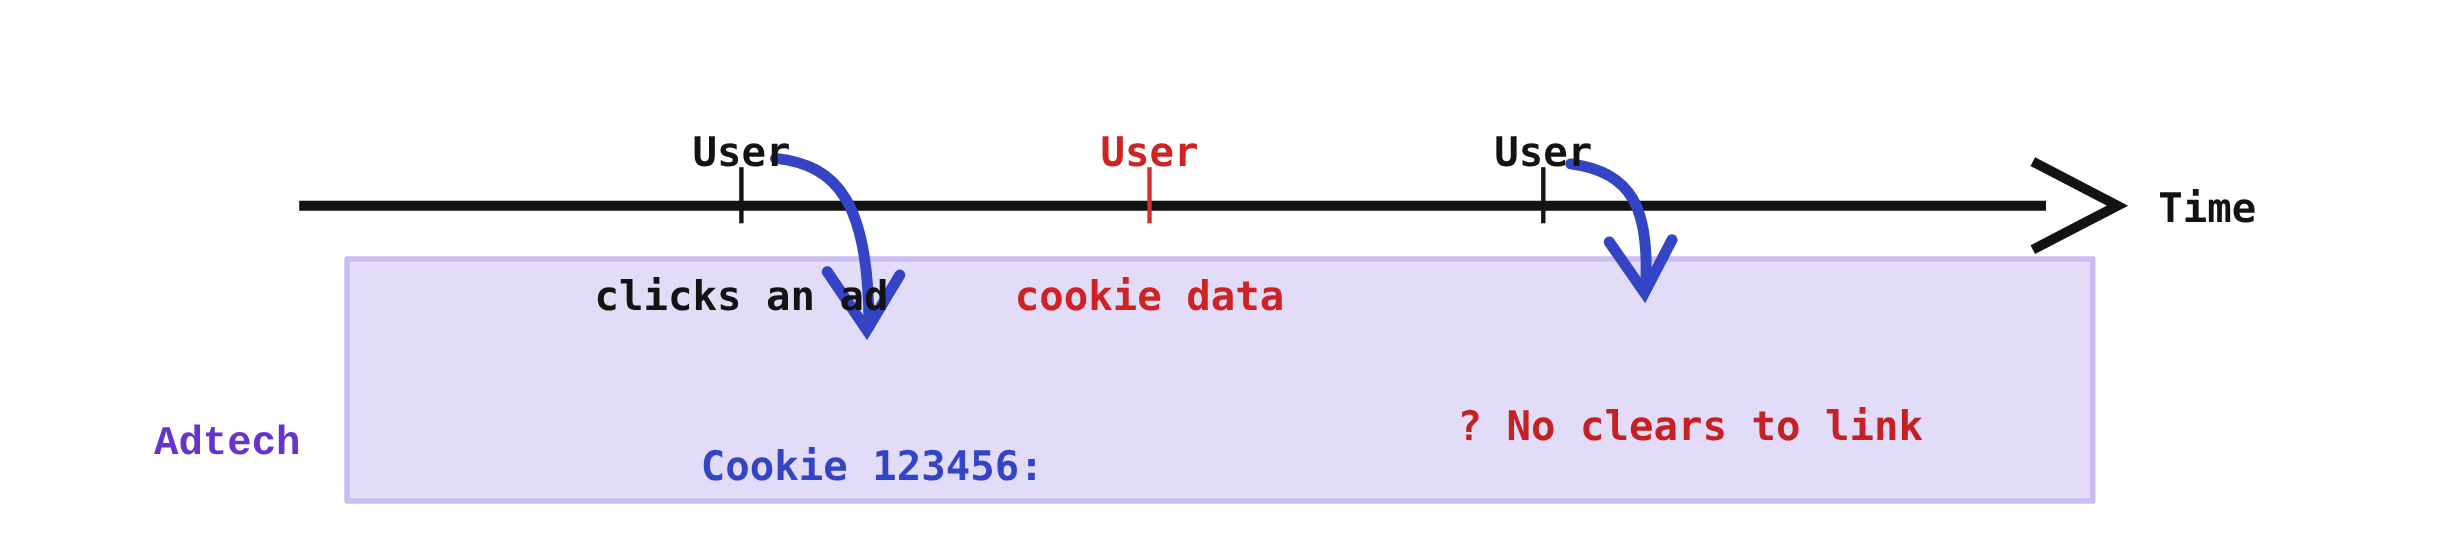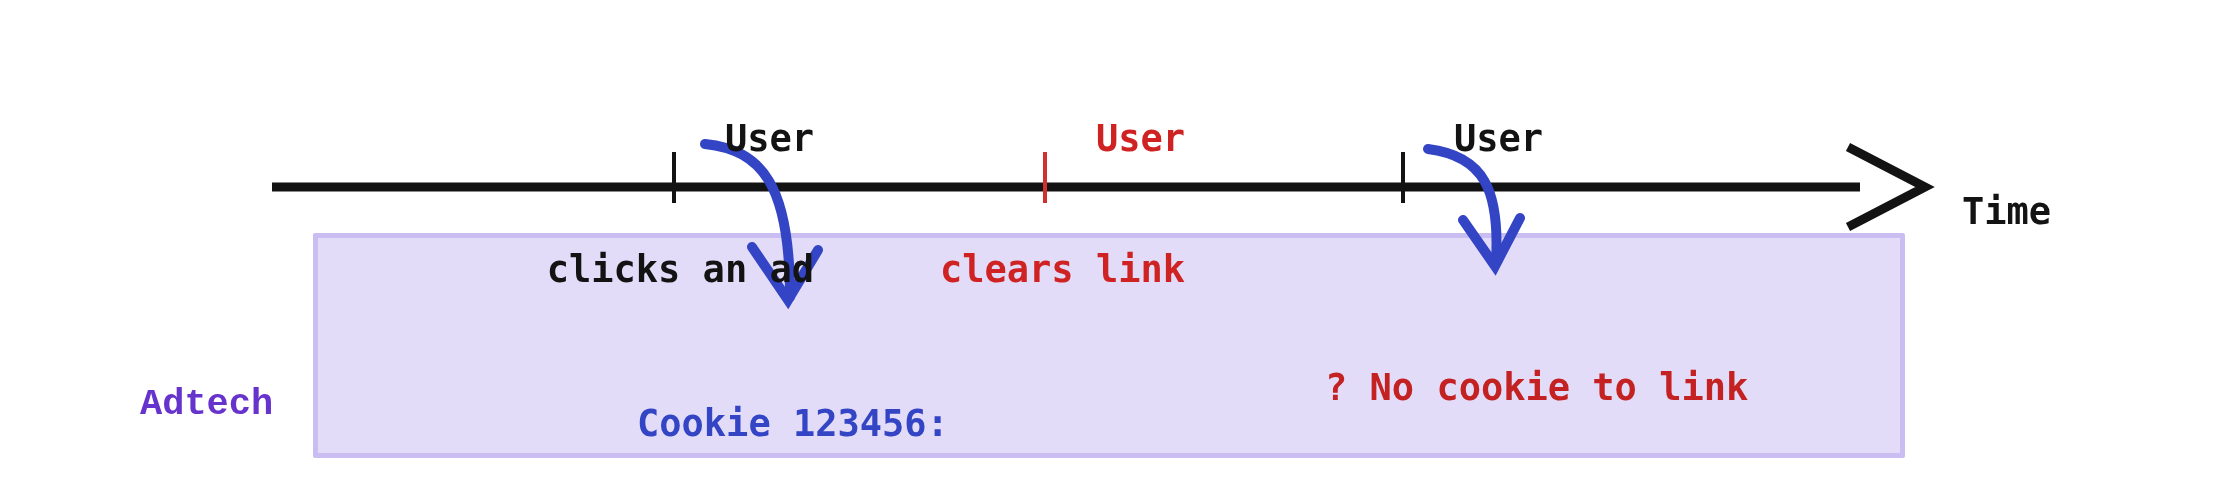--- a/index.html
+++ b/index.html
@@ -33,22 +33,22 @@
     letter-spacing: 0px;
     font-family: "DejaVu Sans Mono", "Liberation Mono", monospace;
   }
 
   
   .event-label {
     font-size: 37px;
     text-align: center;
     font-weight: 700;
   }
-  .event-label .l1 { display: block; text-align: right; }
-  .event-label .l2 { display: block; text-align: right; }
+  .event-label .l1 { display: block; }
+  .event-label .l2 { display: block; }
   .ev-black { color: #131313; }
   .ev-red   { color: #cf2222; }
 
   
   .time-label {
     font-size: 37px;
     font-weight: 700;
     color: #131313;
   }
 
@@ -112,39 +112,39 @@
     <polyline points="1463,220 1495,266 1520,218" fill="none" stroke="#3344c4" stroke-width="10" stroke-linecap="round" stroke-linejoin="miter"></polyline>
   </svg>
 
   <div class="lbl event-label ev-black" style="left:534px; top:30px; width:280px;">
     <span class="l1">User</span>
     <span class="l2">clicks an ad</span>
   </div>
 
   <div class="lbl event-label ev-red" style="left:905px; top:30px; width:280px;">
     <span class="l1">User</span>
-    <span class="l2">clears link</span>
+    <span class="l2">cookie data</span>
   </div>
 
   <div class="lbl event-label ev-black" style="left:1263px; top:30px; width:280px;">
     <span class="l1">User</span>
   </div>
 
-  <div class="lbl time-label" style="left:1962px; top:168px;margin-top:22px;">Time</div>
+  <div class="lbl time-label" style="left:1962px; top:168px;">Time</div>
 
   <div class="lbl side-label" style="left:140px; top:292px;">
     <span>Adtech</span>
     
   </div>
 
   <div class="lbl panel-text txt-blue" style="left:637px; top:313px;">
     <span>Cookie 123456:</span>
     
   </div>
 
   <div class="lbl panel-text txt-red" style="left:1325px; top:277px;">
-    <span>? No cookie to link</span>
+    <span>? No clears to link</span>
     
     
     
   </div>
 
 </div>
 
 </body></html>

